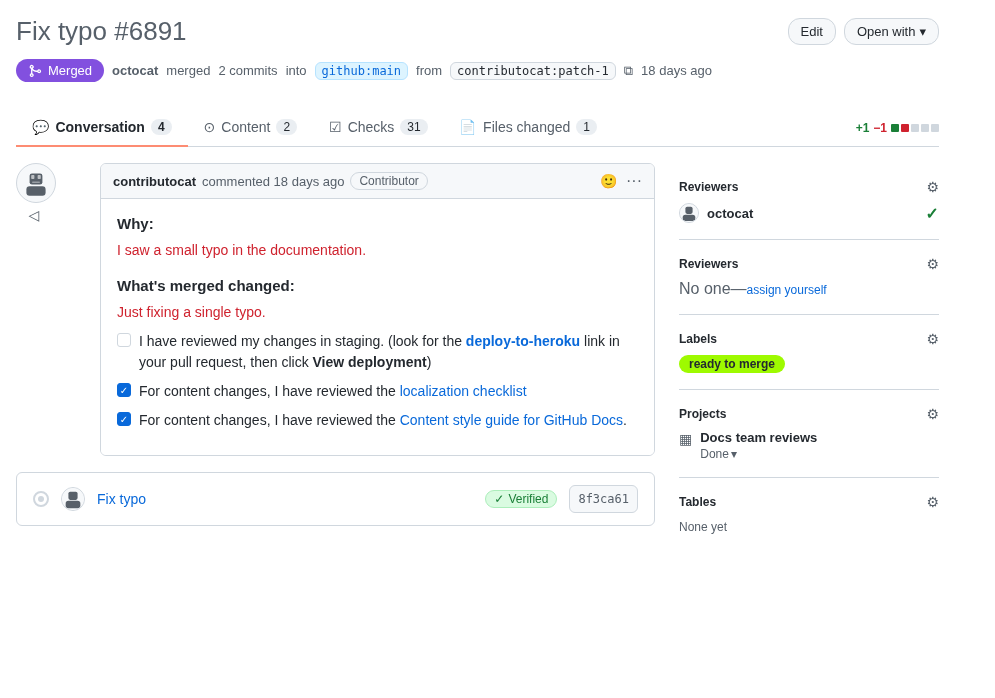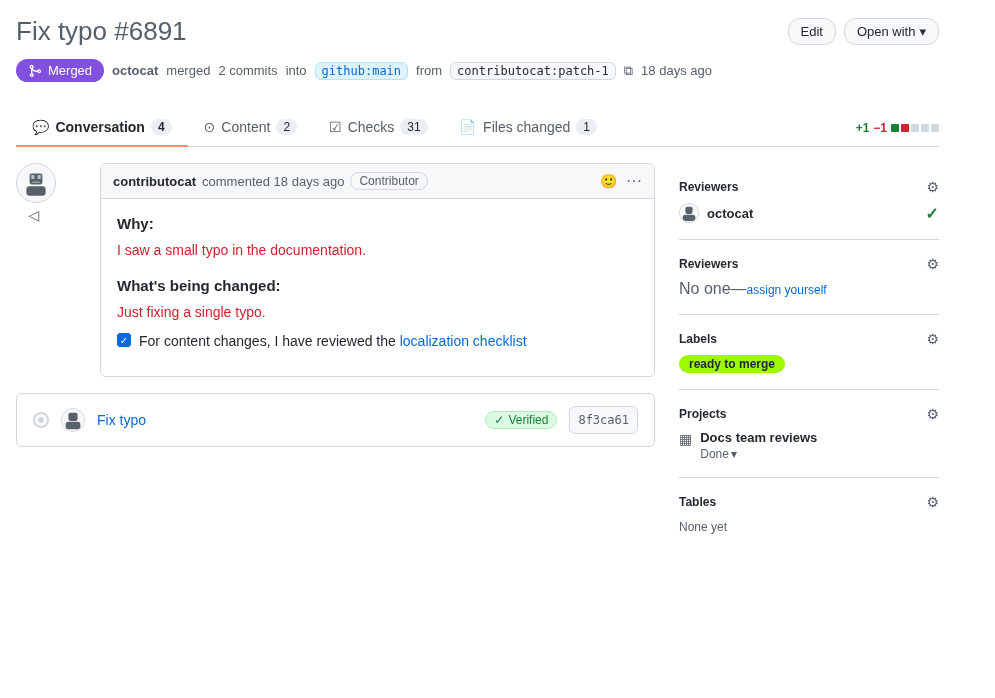--- a/index.html
+++ b/index.html
@@ -194,27 +194,39 @@
               <span class="contributor-badge">Contributor</span>
             </div>
             <div class="comment-actions">
               <span style="cursor:pointer;">🙂</span>
               <span style="cursor:pointer; font-size:16px;">···</span>
             </div>
           </div>
           <div class="comment-body">
             <h3>Why:</h3>
             <p>I saw a small typo in the documentation.</p>
-            <h3>What's being changed:</h3>
+            <h3>What's merged changed:</h3>
             <p>Just fixing a single typo.</p>
             <ul class="checklist">
+              <li>
+                <div class="checkbox"></div>
+                <span>
+                  I have reviewed my changes in staging. (look for the <a class="link-blue text-bold" href="#">deploy-to-heroku</a> link in your pull request, then click <strong>View deployment</strong>)
+                </span>
+              </li>
               <li>
                 <div class="checkbox checked"></div>
                 <span>
                   For content changes, I have reviewed the <a class="link-blue" href="#">localization checklist</a>
+                </span>
+              </li>
+              <li>
+                <div class="checkbox checked"></div>
+                <span>
+                  For content changes, I have reviewed the <a class="link-blue" href="#">Content style guide for GitHub Docs</a>.
                 </span>
               </li>
             </ul>
           </div>
         </div>
       </div>
 
       <div class="commit-row">
         <div class="commit-dot"></div>
         <div class="reviewer-avatar" style="width:24px;height:24px;">

